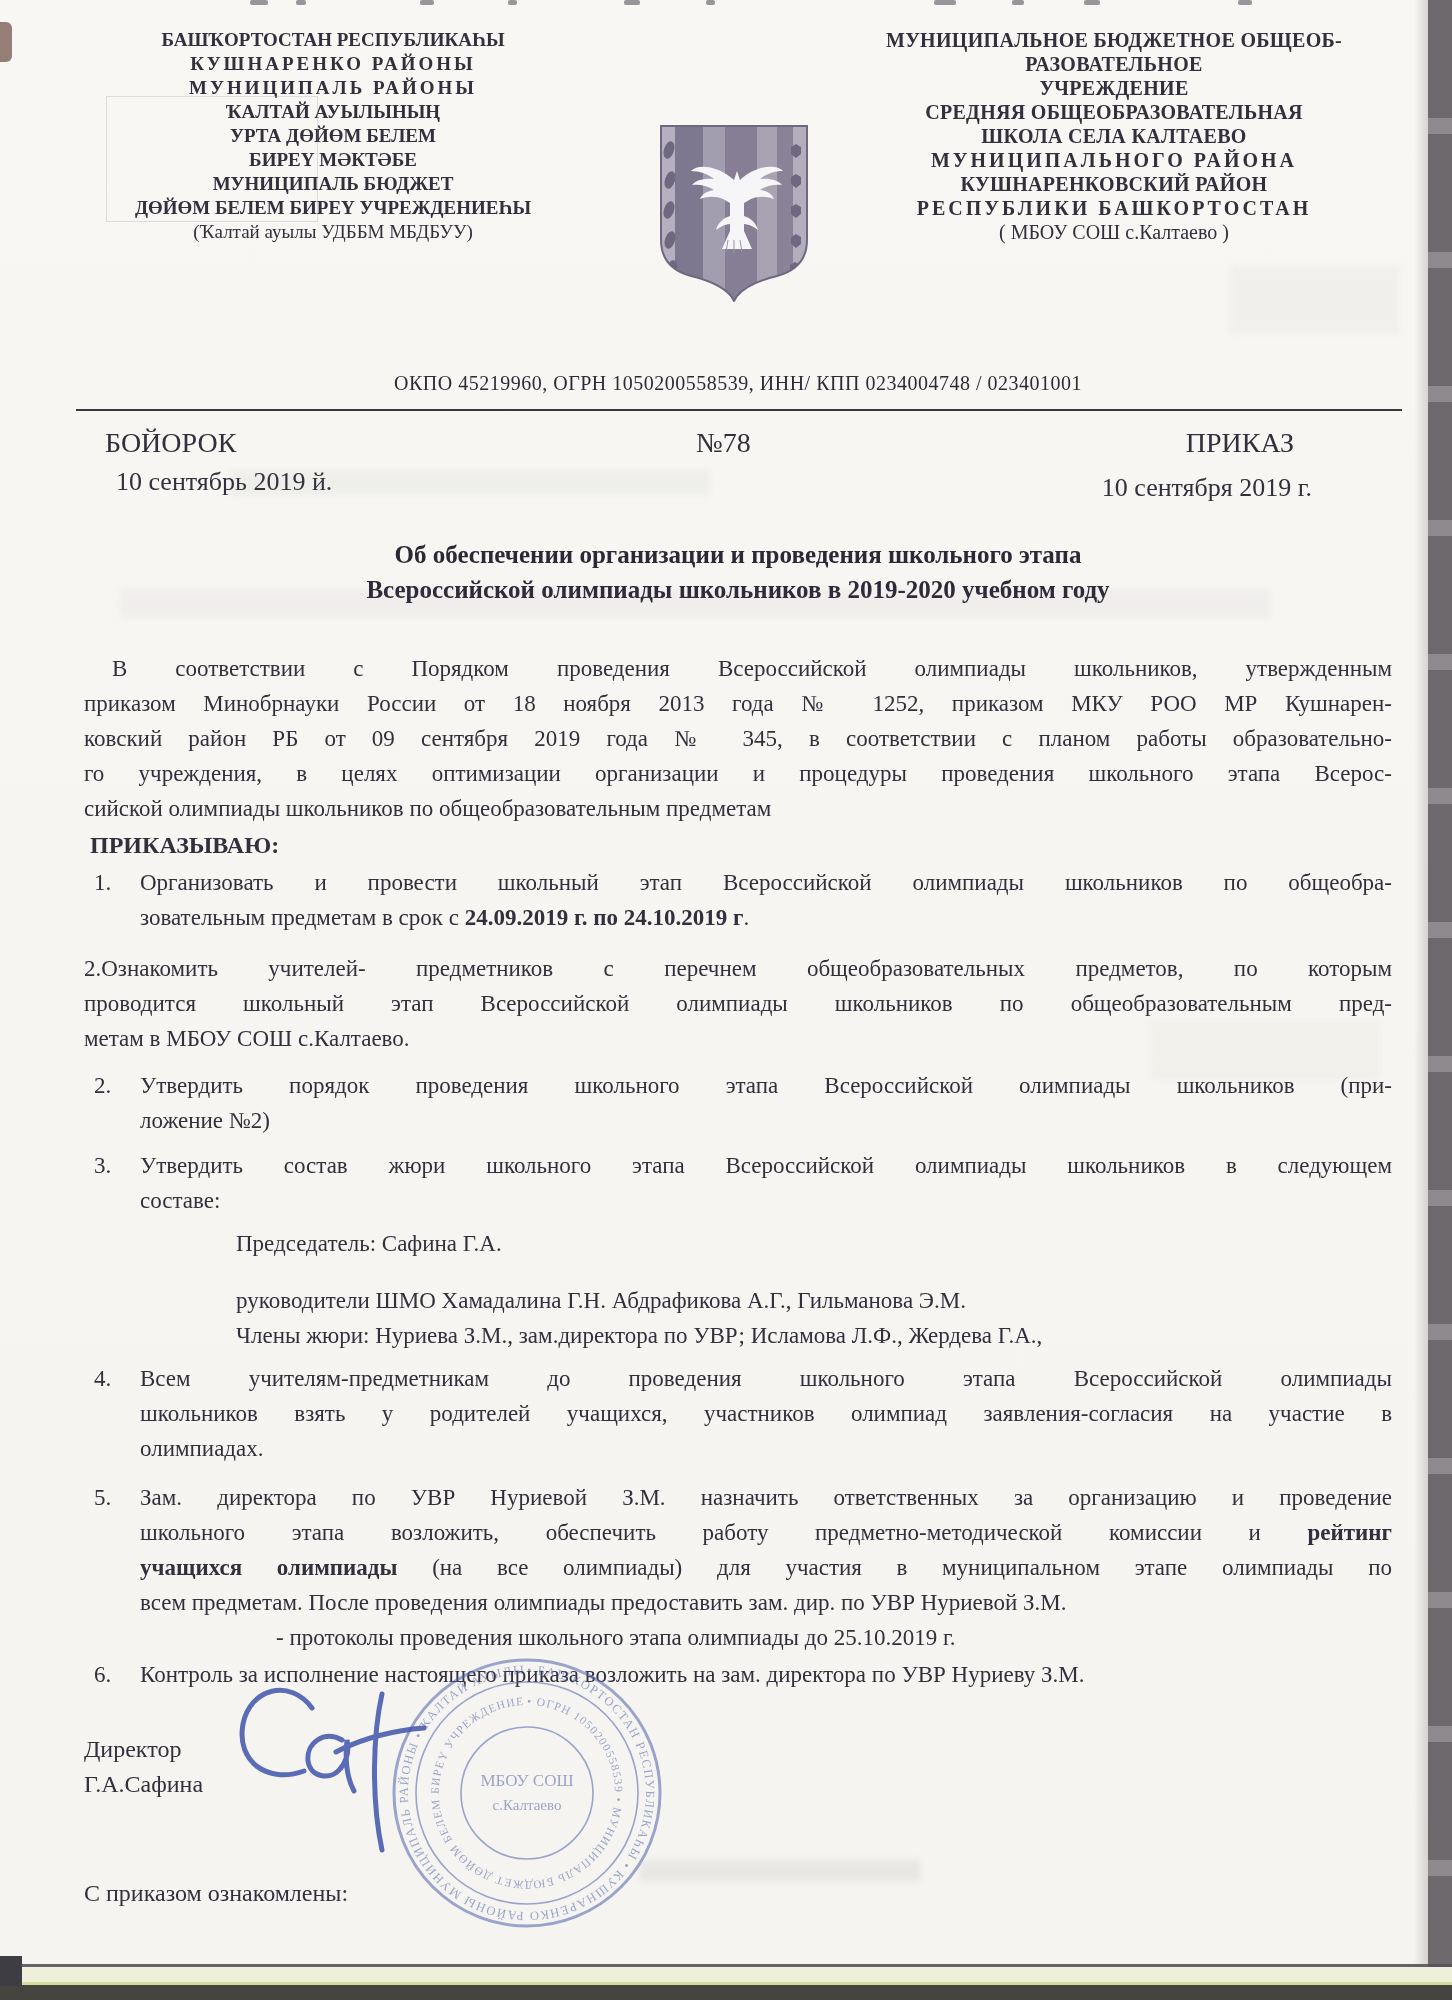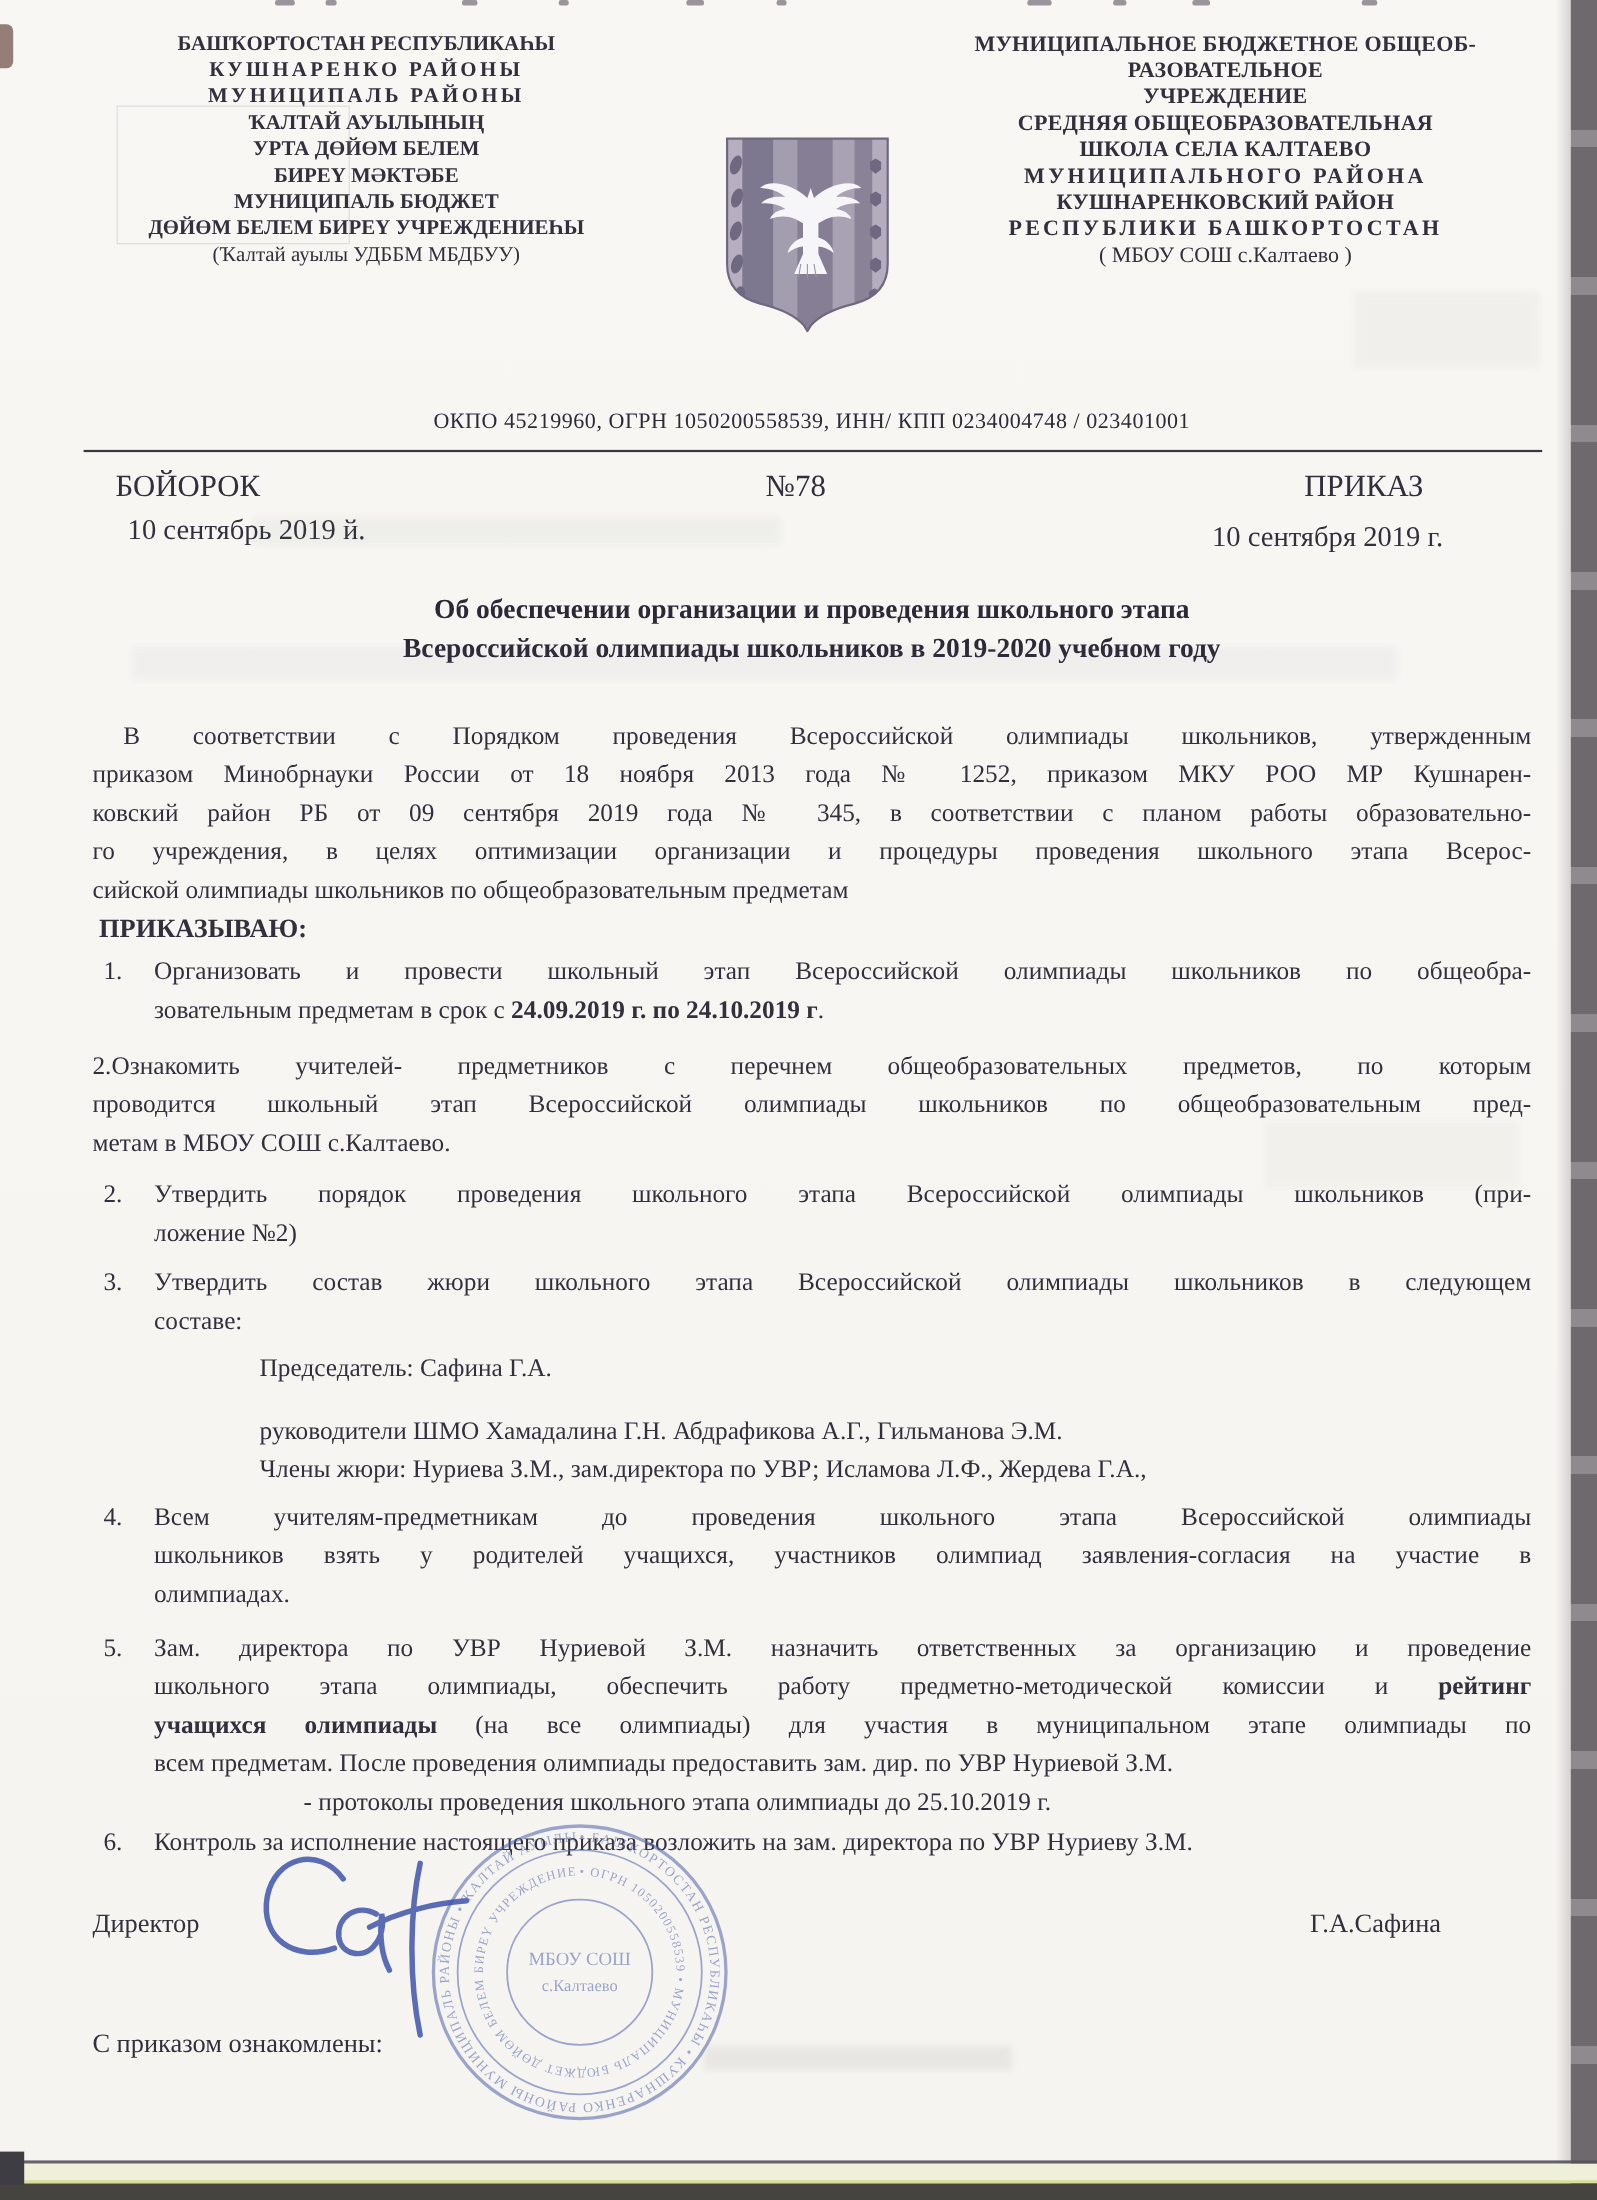--- a/index.html
+++ b/index.html
@@ -38,21 +38,21 @@
   .resolve{font-weight:bold; font-size:24px; margin:2px 0 0 6px;}
   .item{position:relative; padding-left:56px;}
   .item .num{position:absolute; left:10px; top:0;}
   .b{font-weight:bold;}
   .jury{padding-left:152px; margin-top:8px;}
   .gap22{height:22px;}
   .proto{padding-left:136px;}
   .mt2{margin-top:2px}.mt8{margin-top:8px}.mt10{margin-top:10px}
   .mt12{margin-top:12px}.mt14{margin-top:14px}.mt16{margin-top:16px}
   
-  .sigrow{display:flex; justify-content:space-between; margin-top:40px; font-size:24px;}
+  .sigrow{display:flex; justify-content:space-between; margin-top:40px; font-size:24px;flex-direction:column;}
   .sig-name{margin-right:82px;}
   .ack{margin-top:74px; font-size:24px;}
   .signature{position:absolute; left:224px; top:1668px; width:230px; height:200px; opacity:.85;}
   .stamp{position:absolute; left:386px; top:1652px; width:282px; height:282px; opacity:.55;}
   
   .edge-right{position:absolute; top:0; bottom:0; right:0; width:24px;
     background:repeating-linear-gradient(180deg,#6e696c 0 118px,#8f8a8d 118px 134px);}
   .page-shadow{position:absolute; top:0; bottom:0; right:24px; width:14px;
     background:linear-gradient(90deg,rgba(0,0,0,0) 0%,rgba(60,55,65,.18) 100%);}
   .b-line{position:absolute; left:0; right:0; top:1964px; height:3px; background:#57525b; opacity:.9;}
@@ -162,21 +162,21 @@
       <div class="item mt8">
         <span class="num">4.</span>
         <div class="ln j">Всем  учителям-предметникам  до  проведения  школьного  этапа  Всероссийской  олимпиады</div>
         <div class="ln j">школьников взять у родителей учащихся, участников олимпиад заявления-согласия на участие в</div>
         <div class="ln">олимпиадах.</div>
       </div>
 
       <div class="item mt14">
         <span class="num">5.</span>
         <div class="ln j">Зам. директора по УВР Нуриевой З.М. назначить ответственных за организацию и проведение</div>
-        <div class="ln j"><span>школьного этапа олимпиады, обеспечить работу предметно-методической комиссии и </span><span class="b">рейтинг</span></div>
+        <div class="ln j"><span>школьного этапа возложить, обеспечить работу предметно-методической комиссии и </span><span class="b">рейтинг</span></div>
         <div class="ln j"><span class="b">учащихся олимпиады</span><span> (на все олимпиады) для участия в муниципальном этапе олимпиады по</span></div>
         <div class="ln">всем предметам. После проведения олимпиады предоставить зам. дир. по УВР Нуриевой З.М.</div>
         <div class="ln proto">- протоколы проведения школьного этапа олимпиады до 25.10.2019 г.</div>
       </div>
 
       <div class="item mt2">
         <span class="num">6.</span>
         <div class="ln">Контроль за исполнение настоящего приказа возложить на зам. директора по УВР Нуриеву З.М.</div>
       </div>
 

